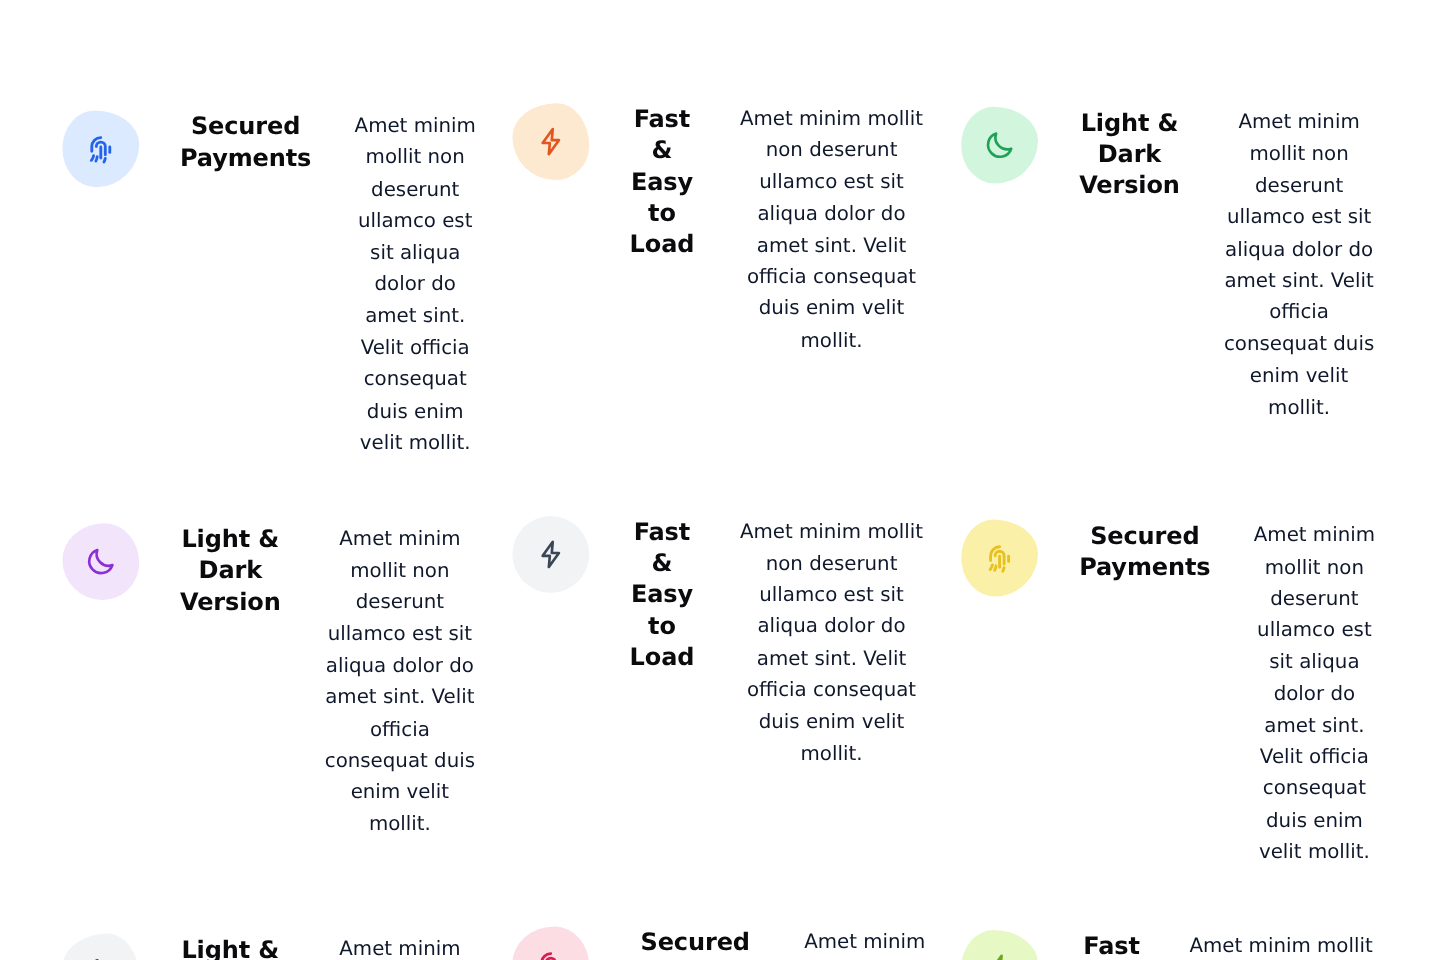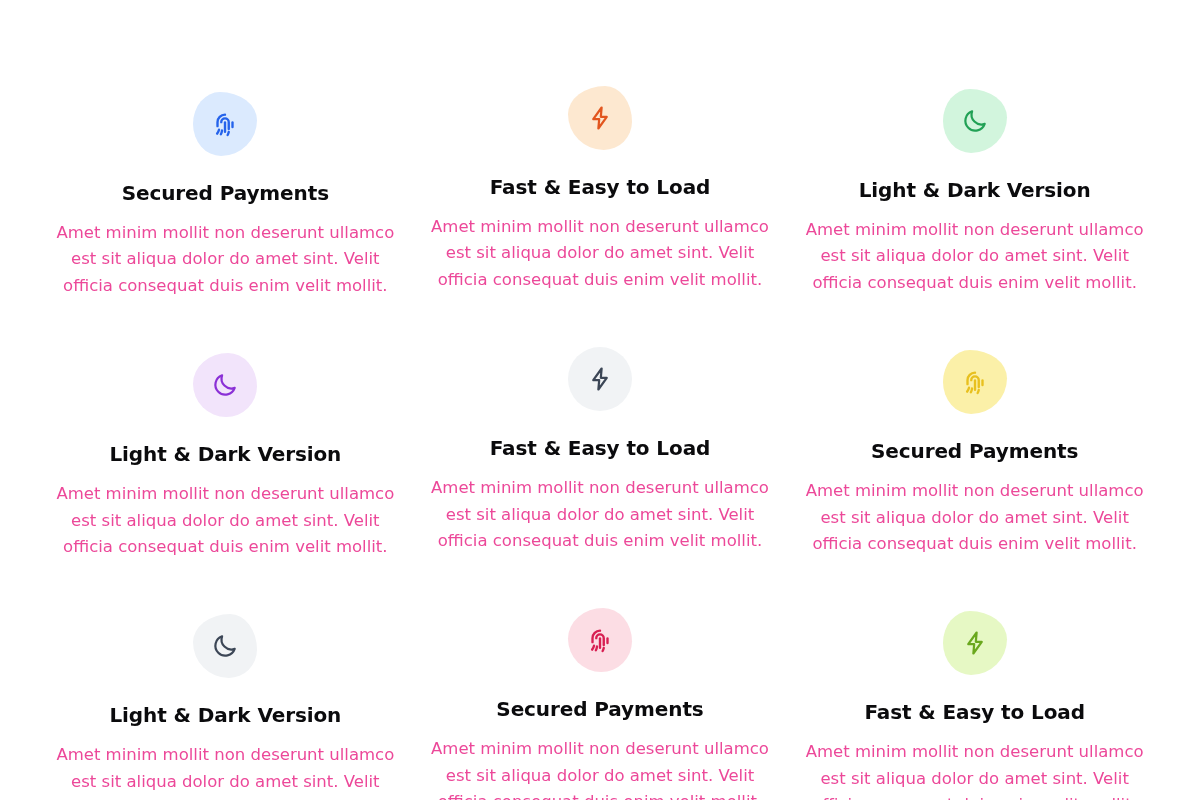--- a/index.html
+++ b/index.html
@@ -16,25 +16,26 @@
     width: 1200px;
     display: grid;
     grid-template-columns: repeat(3, 1fr);
     padding: 0 38px;
     padding-top: 92px;
     column-gap: 0px;
   }
 
   .feature-card {
     display: flex;
-    flex-direction: column;
-    align-items: center;
+    flex-direction: row;
+    align-items: flex-start;
     text-align: center;
     padding: 0 14px;
     margin-bottom: 54px;
+    gap: 34px;
   }
 
   
   .icon-blob {
     width: 64px;
     height: 64px;
     display: flex;
     align-items: center;
     justify-content: center;
     flex: 0 0 auto;
@@ -53,21 +54,21 @@
     font-weight: 700;
     color: #0b0b0d;
     letter-spacing: -0.1px;
     line-height: 1.3;
     margin-bottom: 14px;
   }
 
   .feature-desc {
     font-size: 16.5px;
     line-height: 1.6;
-    color: #ec4899;
+    color: #0f172a;
     max-width: 340px;
   }
 
   
   .offset-0 { margin-top: 0px; }
   .offset-1 { margin-top: -6px; }
   .offset-2 { margin-top: -3px; }
 </style>
 </head>
 <body>

